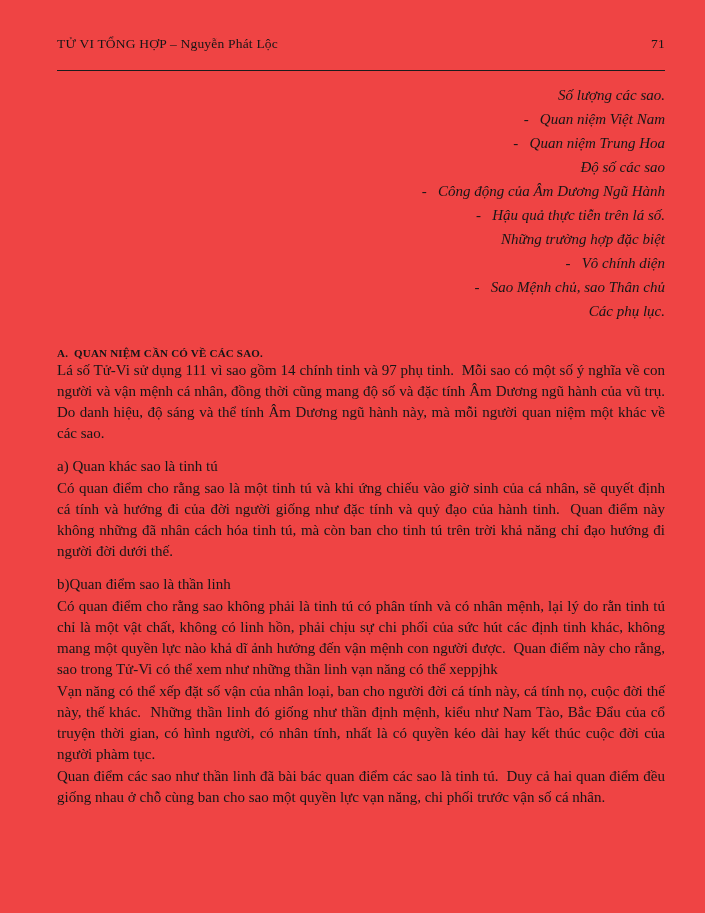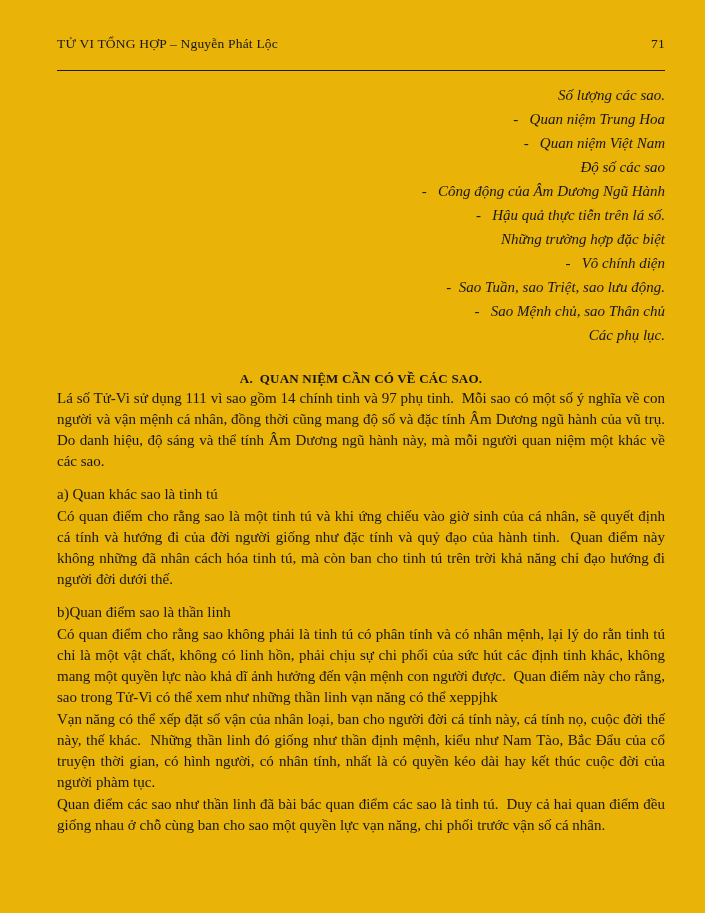--- a/index.html
+++ b/index.html
@@ -1,21 +1,21 @@
 <!DOCTYPE html>
 <html><head>
 <meta charset="utf-8">
 <style>
   html, body { margin: 0; padding: 0; background: #ffffff; }
   .page {
     position: relative;
     width: 705px;
     height: 913px;
     box-sizing: border-box;
-    background: #eab308;
+    background: #ef4444;
     color: #161616;
     font-family: "Liberation Serif", "DejaVu Serif", serif;
     padding: 36px 40px 0 57px;
     overflow: hidden;
   }
   .header {
     display: flex;
     justify-content: space-between;
     align-items: baseline;
     font-size: 13.5px;
@@ -32,25 +32,24 @@
     font-size: 15px;
     text-align: right;
   }
   .toc-item {
     line-height: 24px;
     white-space: pre-wrap;
   }
   .toc-item.lv2 { margin-left: 10px; }
   .heading {
     font-weight: bold;
-    font-size: 13px;
+    font-size: 11px;
     margin-top: 24px;
     white-space: pre-wrap;
     letter-spacing: 0.2px;
-    text-align: center;
   }
   .para {
     font-size: 15px;
     line-height: 21px;
     text-align: justify;
     margin: 1px 0;
     white-space: pre-wrap;
   }
   .subhead {
     font-size: 15px;
@@ -66,28 +65,27 @@
 
   <div class="header">
     <span>TỬ VI TỔNG HỢP – Nguyễn Phát Lộc</span>
     <span>71</span>
   </div>
 
   <div class="rule"></div>
 
   <div class="toc">
     <div class="toc-item lv1">Số lượng các sao.</div>
+    <div class="toc-item lv1">-   Quan niệm Việt Nam</div>
     <div class="toc-item lv1">-   Quan niệm Trung Hoa</div>
-    <div class="toc-item lv1">-   Quan niệm Việt Nam</div>
     <div class="toc-item lv1">Độ số các sao</div>
     <div class="toc-item lv2">-   Công động của Âm Dương Ngũ Hành</div>
     <div class="toc-item lv2">-   Hậu quả thực tiễn trên lá số.</div>
     <div class="toc-item lv2">Những trường hợp đặc biệt</div>
     <div class="toc-item lv2">-   Vô chính diện</div>
-    <div class="toc-item lv2">-  Sao Tuần, sao Triệt, sao lưu động.</div>
     <div class="toc-item lv2">-   Sao Mệnh chủ, sao Thân chủ</div>
     <div class="toc-item lv2">Các phụ lục.</div>
   </div>
 
   <div class="heading">A.  QUAN NIỆM CẦN CÓ VỀ CÁC SAO.</div>
 
   <p class="para">Lá số Tử-Vi sử dụng 111 vì sao gồm 14 chính tinh và 97 phụ tinh.  Mỗi sao có một số ý nghĩa về con người và vận mệnh cá nhân, đồng thời cũng mang độ số và đặc tính Âm Dương ngũ hành của vũ trụ.  Do danh hiệu, độ sáng và thể tính Âm Dương ngũ hành này, mà mỗi người quan niệm một khác về các sao.</p>
 
   <div class="subhead">a) Quan khác sao là tinh tú</div>
 

